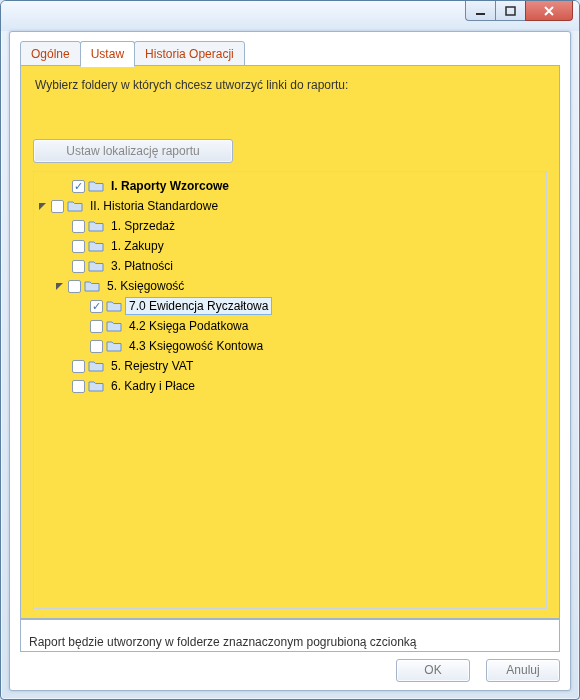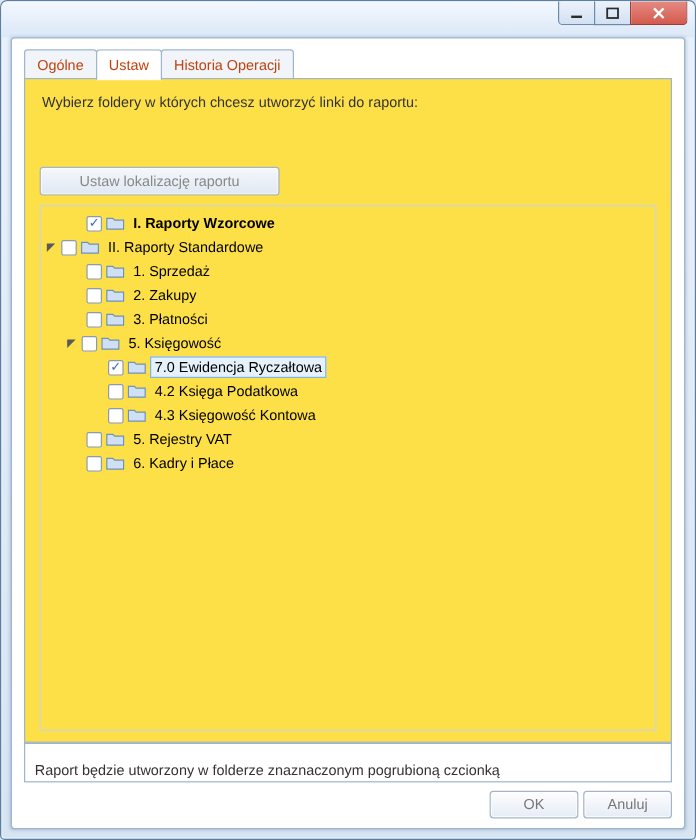--- a/index.html
+++ b/index.html
@@ -66,21 +66,21 @@
 .label { padding:1px 3px; border:1px solid transparent; }
 .label.sel { border:1px solid #7eb4ea; background:#e5f1fb; }
 .label.bold { font-weight:700; }
 .tree-indent { display:inline-block; }
 .ind1 { width:18px; } .ind2 { width:36px; }
 
 
 .footnote { position:absolute; left:10px; right:10px; bottom:38px;
   border:1px solid #9fb5cc; border-top:1px solid #9fb5cc; padding:16px 8px; color:#333;
   height:20px; overflow:hidden; }
-.actions { position:absolute; right:10px; bottom:8px; display:flex; gap:4px; }
+.actions { position:absolute; right:10px; bottom:8px; display:flex; gap:16px; }
 .btn { width:74px; height:23px; border:1px solid #a5b5c7; border-radius:3px;
   background: linear-gradient(#fdfdfe,#e6edf6); color:#777; text-align:center;
   line-height:21px; box-shadow:inset 0 0 0 1px rgba(255,255,255,.7);}
 </style>
 </head>
 <body>
 
 <div class="bg-blur"></div>
 
 <div class="window">
@@ -138,21 +138,21 @@
                       <svg viewBox="0 0 9 9">
                         <path d="M1 1 L8 1 L1 8 Z" fill="#595959"></path>
                       </svg>
                     </span>
                   <span class="chk"></span>
                   <span class="folder-ico">
                       <svg viewBox="0 0 16 14">
                         <path d="M1 3 h5 l1.5 1.5 H15 V12 H1 Z" fill="#cfe0f5" stroke="#6f91bb"></path>
                       </svg>
                     </span>
-                  <span class="label">II. Raporty Standardowe</span>
+                  <span class="label">II. Historia Standardowe</span>
                 </div>
                 <ul>
                   <li>
                       <div class="row">
                     <span class="tree-indent ind1"></span>
                     <span class="expander blank"></span>
                     <span class="chk"></span>
                     <span class="folder-ico">
                           <svg viewBox="0 0 16 14">
                             <path d="M1 3 h5 l1.5 1.5 H15 V12 H1 Z" fill="#cfe0f5" stroke="#6f91bb"></path>
@@ -164,21 +164,21 @@
                   <li>
                       <div class="row">
                     <span class="tree-indent ind1"></span>
                     <span class="expander blank"></span>
                     <span class="chk"></span>
                     <span class="folder-ico">
                           <svg viewBox="0 0 16 14">
                             <path d="M1 3 h5 l1.5 1.5 H15 V12 H1 Z" fill="#cfe0f5" stroke="#6f91bb"></path>
                           </svg>
                         </span>
-                    <span class="label">2. Zakupy</span>
+                    <span class="label">1. Zakupy</span>
                   </div>
                     </li>
                   <li>
                       <div class="row">
                     <span class="tree-indent ind1"></span>
                     <span class="expander blank"></span>
                     <span class="chk"></span>
                     <span class="folder-ico">
                           <svg viewBox="0 0 16 14">
                             <path d="M1 3 h5 l1.5 1.5 H15 V12 H1 Z" fill="#cfe0f5" stroke="#6f91bb"></path>

